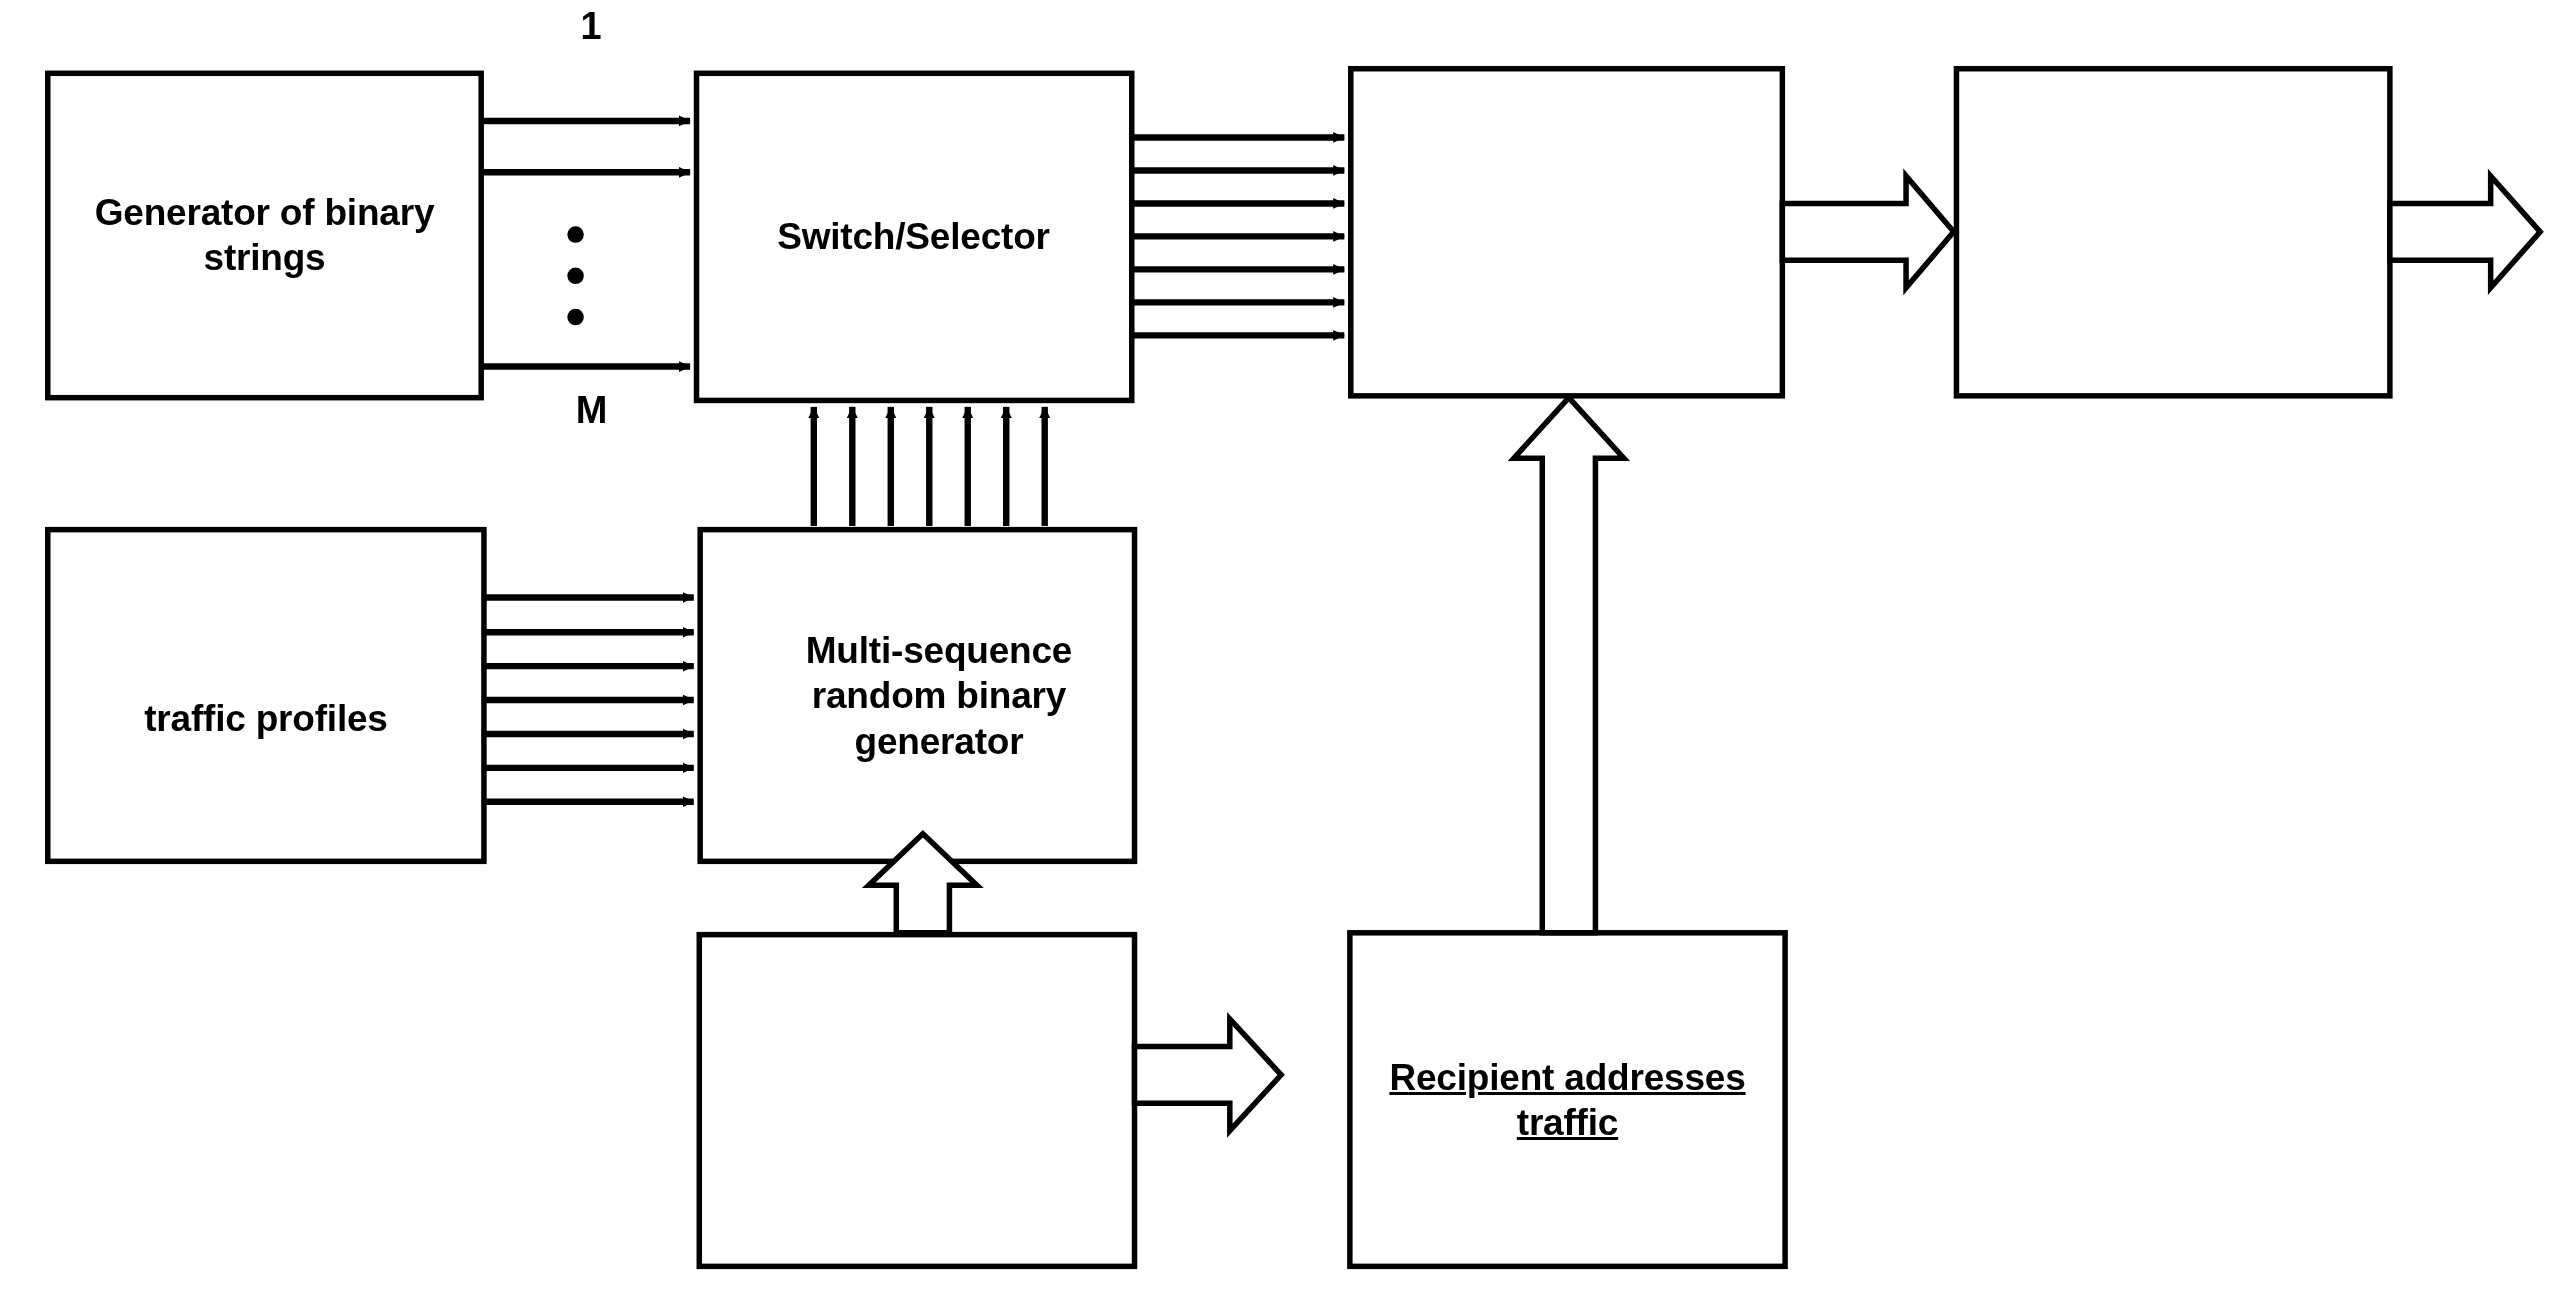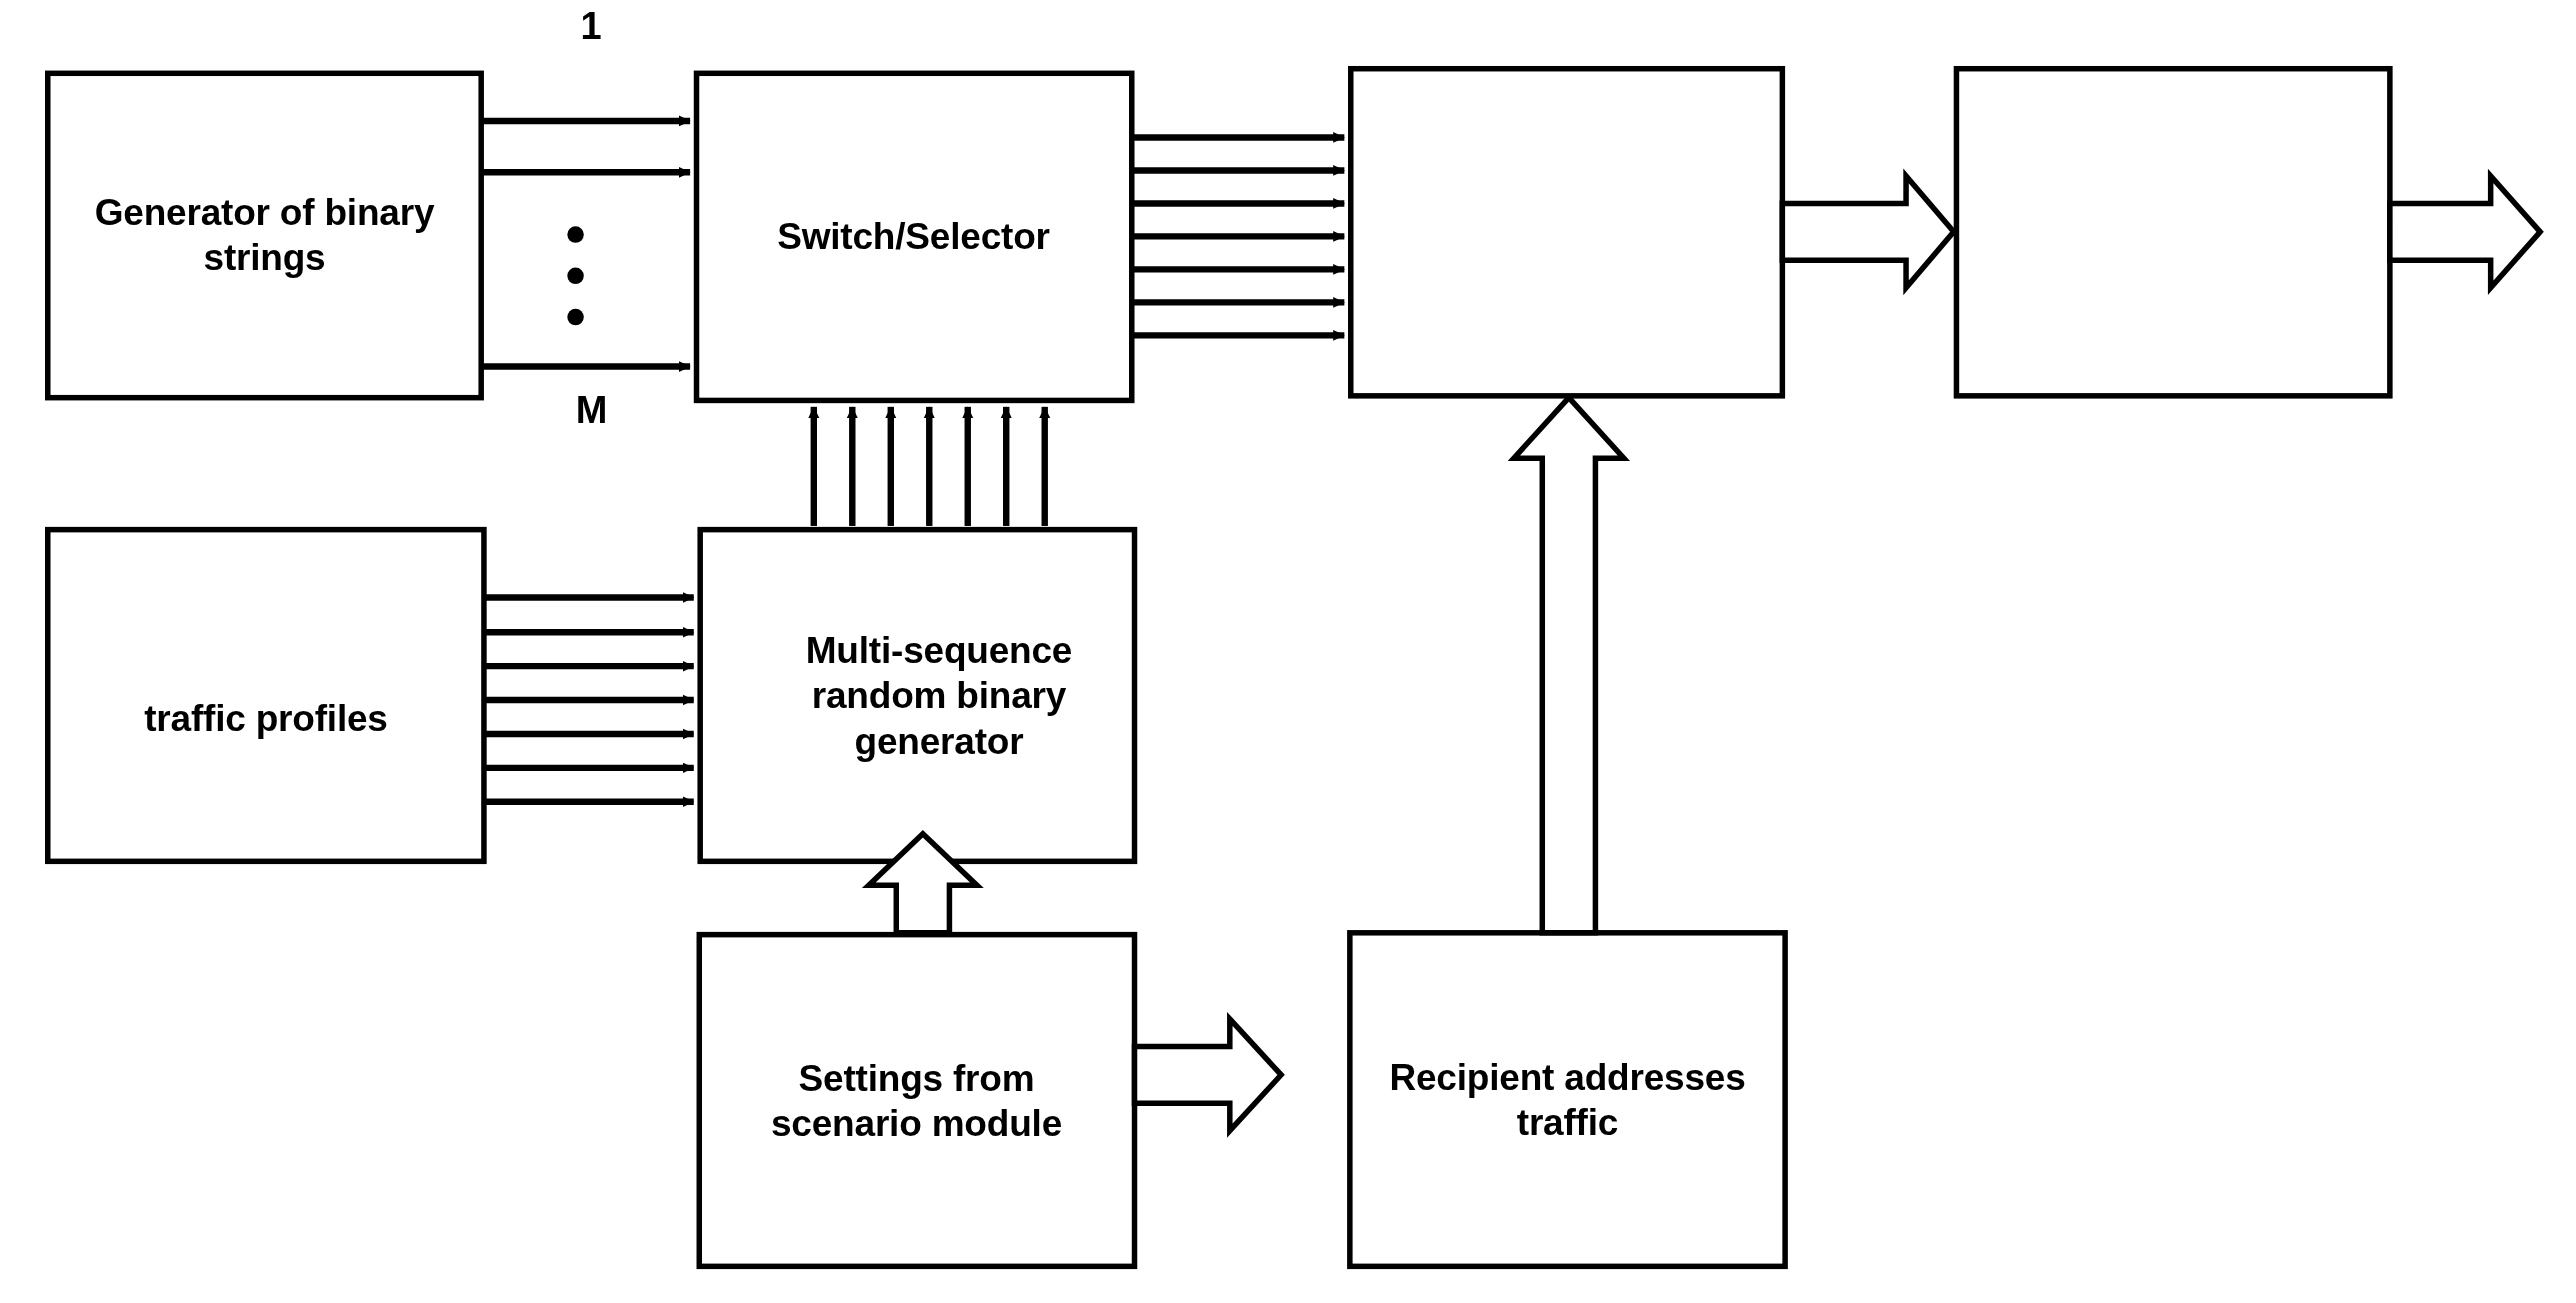--- a/index.html
+++ b/index.html
@@ -127,28 +127,22 @@
   </div>
 
   <div class="blk-label" style="left:722px;top:530px;width:434px;height:332px;font-size:37px;">
     <span>
       <span>Multi-sequence</span><br>
       <span>random binary</span><br>
       <span>generator</span>
     </span>
   </div>
 
-  <div class="blk-label" style="left:699px;top:935px;width:435px;height:332px;font-size:37px;">
-    <span>
-      <span>Settings from</span><br>
-      <span>scenario module</span>
-    </span>
-  </div>
 
-  <div class="blk-label" style="left:1350px;top:933px;width:435px;height:334px;font-size:37px;">
+  <div class="blk-label" style="left:1350px;top:933px;width:435px;height:334px;font-size:37px;text-decoration:underline;">
     <span>
       <span>Recipient addresses</span><br>
       <span>traffic</span>
     </span>
   </div>
 
   <div class="port-label" style="left:568px;top:4.6px;width:46px;font-size:38px;">1</div>
 
   <div class="port-label" style="left:564px;top:389px;width:55px;font-size:38px;">M</div>
 

